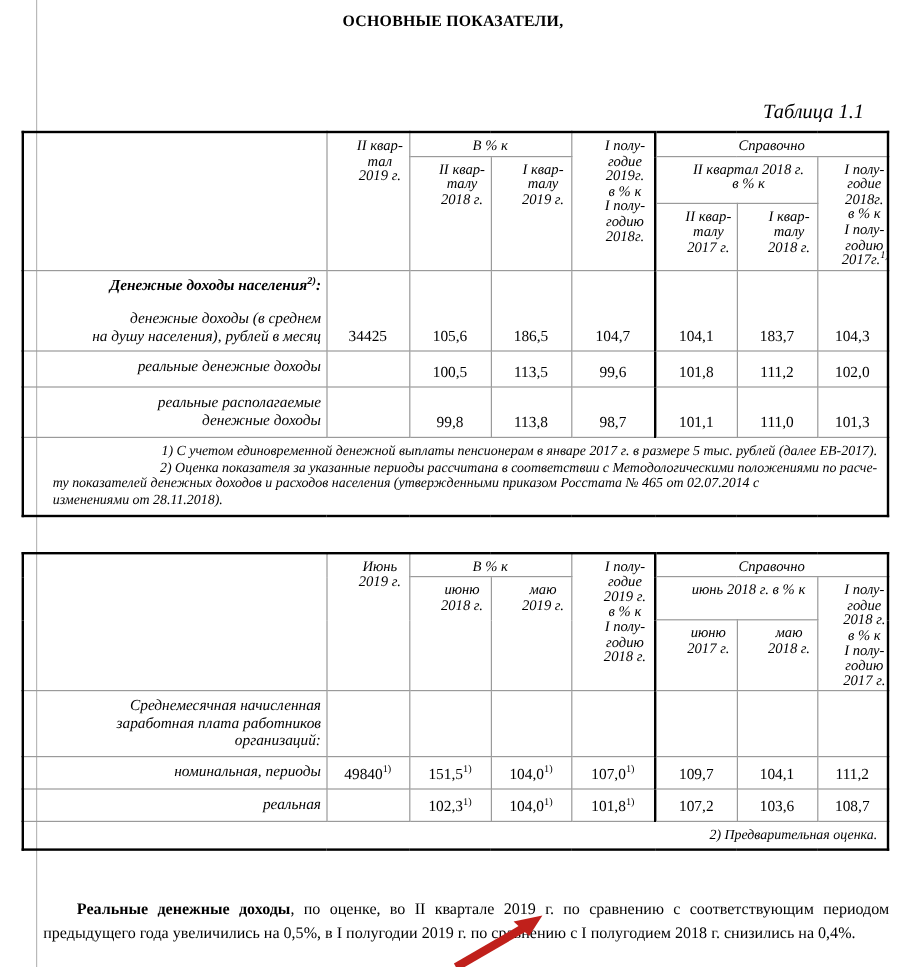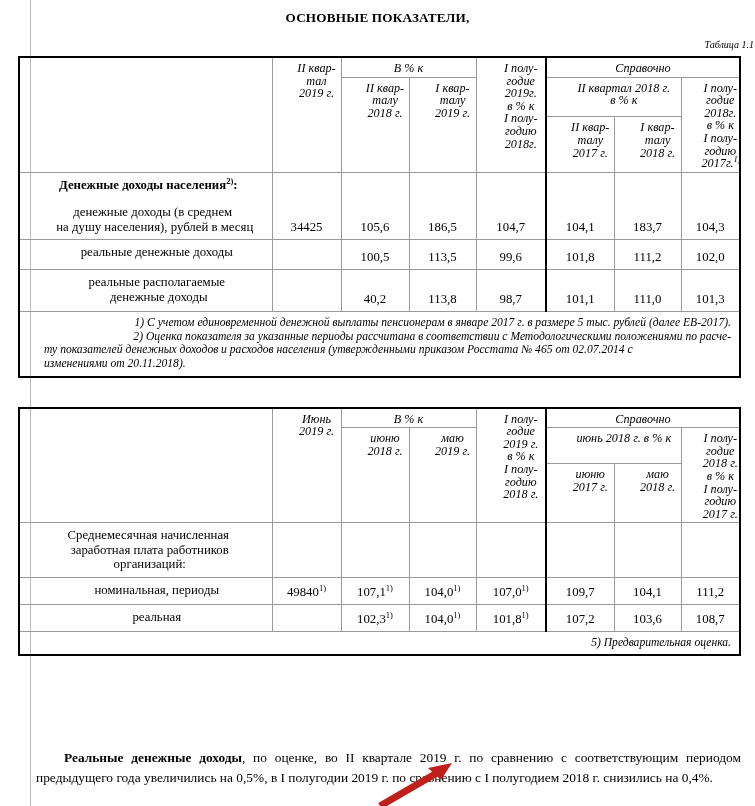--- a/index.html
+++ b/index.html
@@ -28,23 +28,24 @@
     font-weight: bold;
     font-size: 13.2px;
     line-height: 18px;
     letter-spacing: 0.2px;
     padding-top: 9px;
   }
   .doc-title div { white-space: nowrap; }
 
   .table-caption {
     text-align: right;
-    font-size: 10px;
+    font-size: 17px;
     font-style: italic;
-    padding-right: 1px;
+    padding-right: 35px;
+    margin-top: 44px;
   }
 
   .tbl-wrap { padding: 0 16px 0 18px; }
 
   table.rt {
     width: 100%;
     border-collapse: collapse;
     table-layout: fixed;
     border: 2px solid #000;
     font-size: 12.4px;
@@ -65,24 +66,25 @@
     padding-top: 4px !important;
     padding-bottom: 2px !important;
   }
   .hc .ln { display: block; white-space: nowrap; margin-left: 20px; }
 
   
   .sep-left { border-left: 2px solid #000 !important; }
 
   
   .lbl {
-    text-align: center;
+    text-align: right;
     padding: 5px 4px 5px 9px !important;
     line-height: 14.5px;
     font-size: 12.8px;
+    font-style: italic;
   }
   .lbl-strong { font-weight: bold; }
   .indent { padding-left: 26px !important; }
   .indent2 { display: block; padding-left: 9px; }
 
   .num {
     text-align: center;
     vertical-align: bottom !important;
     padding: 0 2px 4px 2px !important;
     font-size: 12.8px;
@@ -229,34 +231,34 @@
         <td class="num">111,2</td>
         <td class="num">102,0</td>
       </tr>
 
       <tr>
         <td class="lbl indent" style="height:42px">
           <span style="display:block">реальные располагаемые</span>
           <span style="display:block;padding-left:4px">денежные доходы</span>
         </td>
         <td class="num"></td>
-        <td class="num">40,2</td>
+        <td class="num">99,8</td>
         <td class="num">113,8</td>
         <td class="num">98,7</td>
         <td class="num sep-left">101,1</td>
         <td class="num">111,0</td>
         <td class="num">101,3</td>
       </tr>
 
       <tr>
         <td colspan="8" class="fn-cell">
           <p class="hang">1) С учетом единовременной денежной выплаты пенсионерам в январе 2017 г. в размере 5 тыс. рублей (далее ЕВ-2017).</p>
           <p class="hang">2) Оценка показателя за указанные периоды рассчитана в соответствии с Методологическими положениями по расче-</p>
           <p class="cont">ту показателей денежных доходов и расходов населения (утвержденными приказом Росстата № 465 от 02.07.2014 с</p>
-          <p class="cont">изменениями от 20.11.2018).</p>
+          <p class="cont">изменениями от 28.11.2018).</p>
         </td>
       </tr>
     </tbody>
   </table>
   </div>
 
   <div style="height:23px"></div>
   <div style="height:6px"></div>
 
   <div class="tbl-wrap">
@@ -334,42 +336,42 @@
         <td></td>
         <td></td>
         <td class="sep-left"></td>
         <td></td>
         <td></td>
       </tr>
 
       <tr>
         <td class="lbl indent" style="height:27px">номинальная, периоды</td>
         <td class="num"><span>49840</span><sup>1)</sup></td>
-        <td class="num"><span>107,1</span><sup>1)</sup></td>
+        <td class="num"><span>151,5</span><sup>1)</sup></td>
         <td class="num"><span>104,0</span><sup>1)</sup></td>
         <td class="num"><span>107,0</span><sup>1)</sup></td>
         <td class="num sep-left">109,7</td>
         <td class="num">104,1</td>
         <td class="num">111,2</td>
       </tr>
 
       <tr>
         <td class="lbl indent" style="height:27px">реальная</td>
         <td class="num"></td>
         <td class="num"><span>102,3</span><sup>1)</sup></td>
         <td class="num"><span>104,0</span><sup>1)</sup></td>
         <td class="num"><span>101,8</span><sup>1)</sup></td>
         <td class="num sep-left">107,2</td>
         <td class="num">103,6</td>
         <td class="num">108,7</td>
       </tr>
 
       <tr>
         <td colspan="8" class="fn-cell">
-          <p class="hang">5) Предварительная оценка.</p>
+          <p class="hang">2) Предварительная оценка.</p>
         </td>
       </tr>
     </tbody>
   </table>
   </div>
 
   <div class="closing">
     <span class="first"><b>Реальные денежные доходы</b><span>, по оценке, во II квартале 2019 г. по сравнению с соответствующим периодом предыдущего года увеличились на 0,5%, в I полугодии 2019 г. по сравнению с I полугодием 2018 г. снизились на 0,4%.</span></span>
   </div>
 

